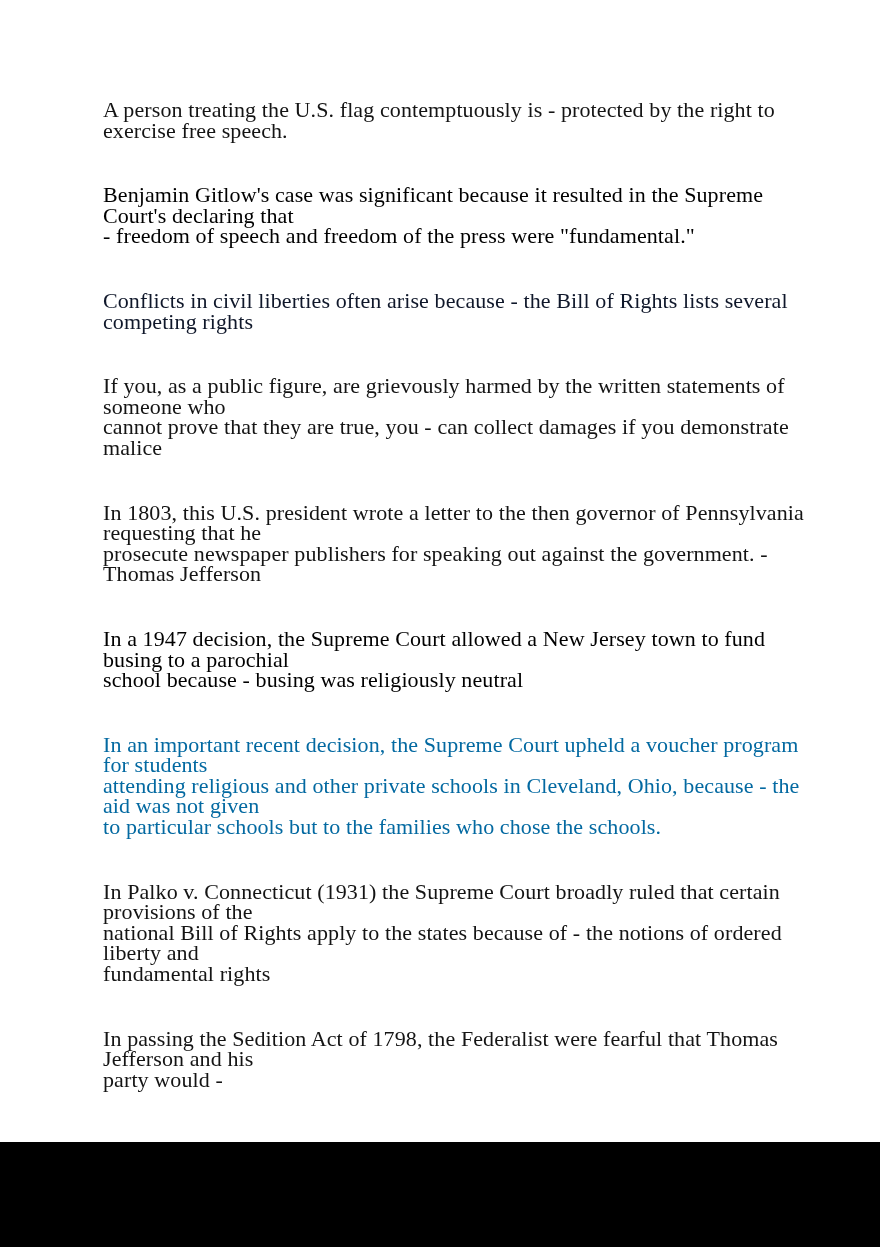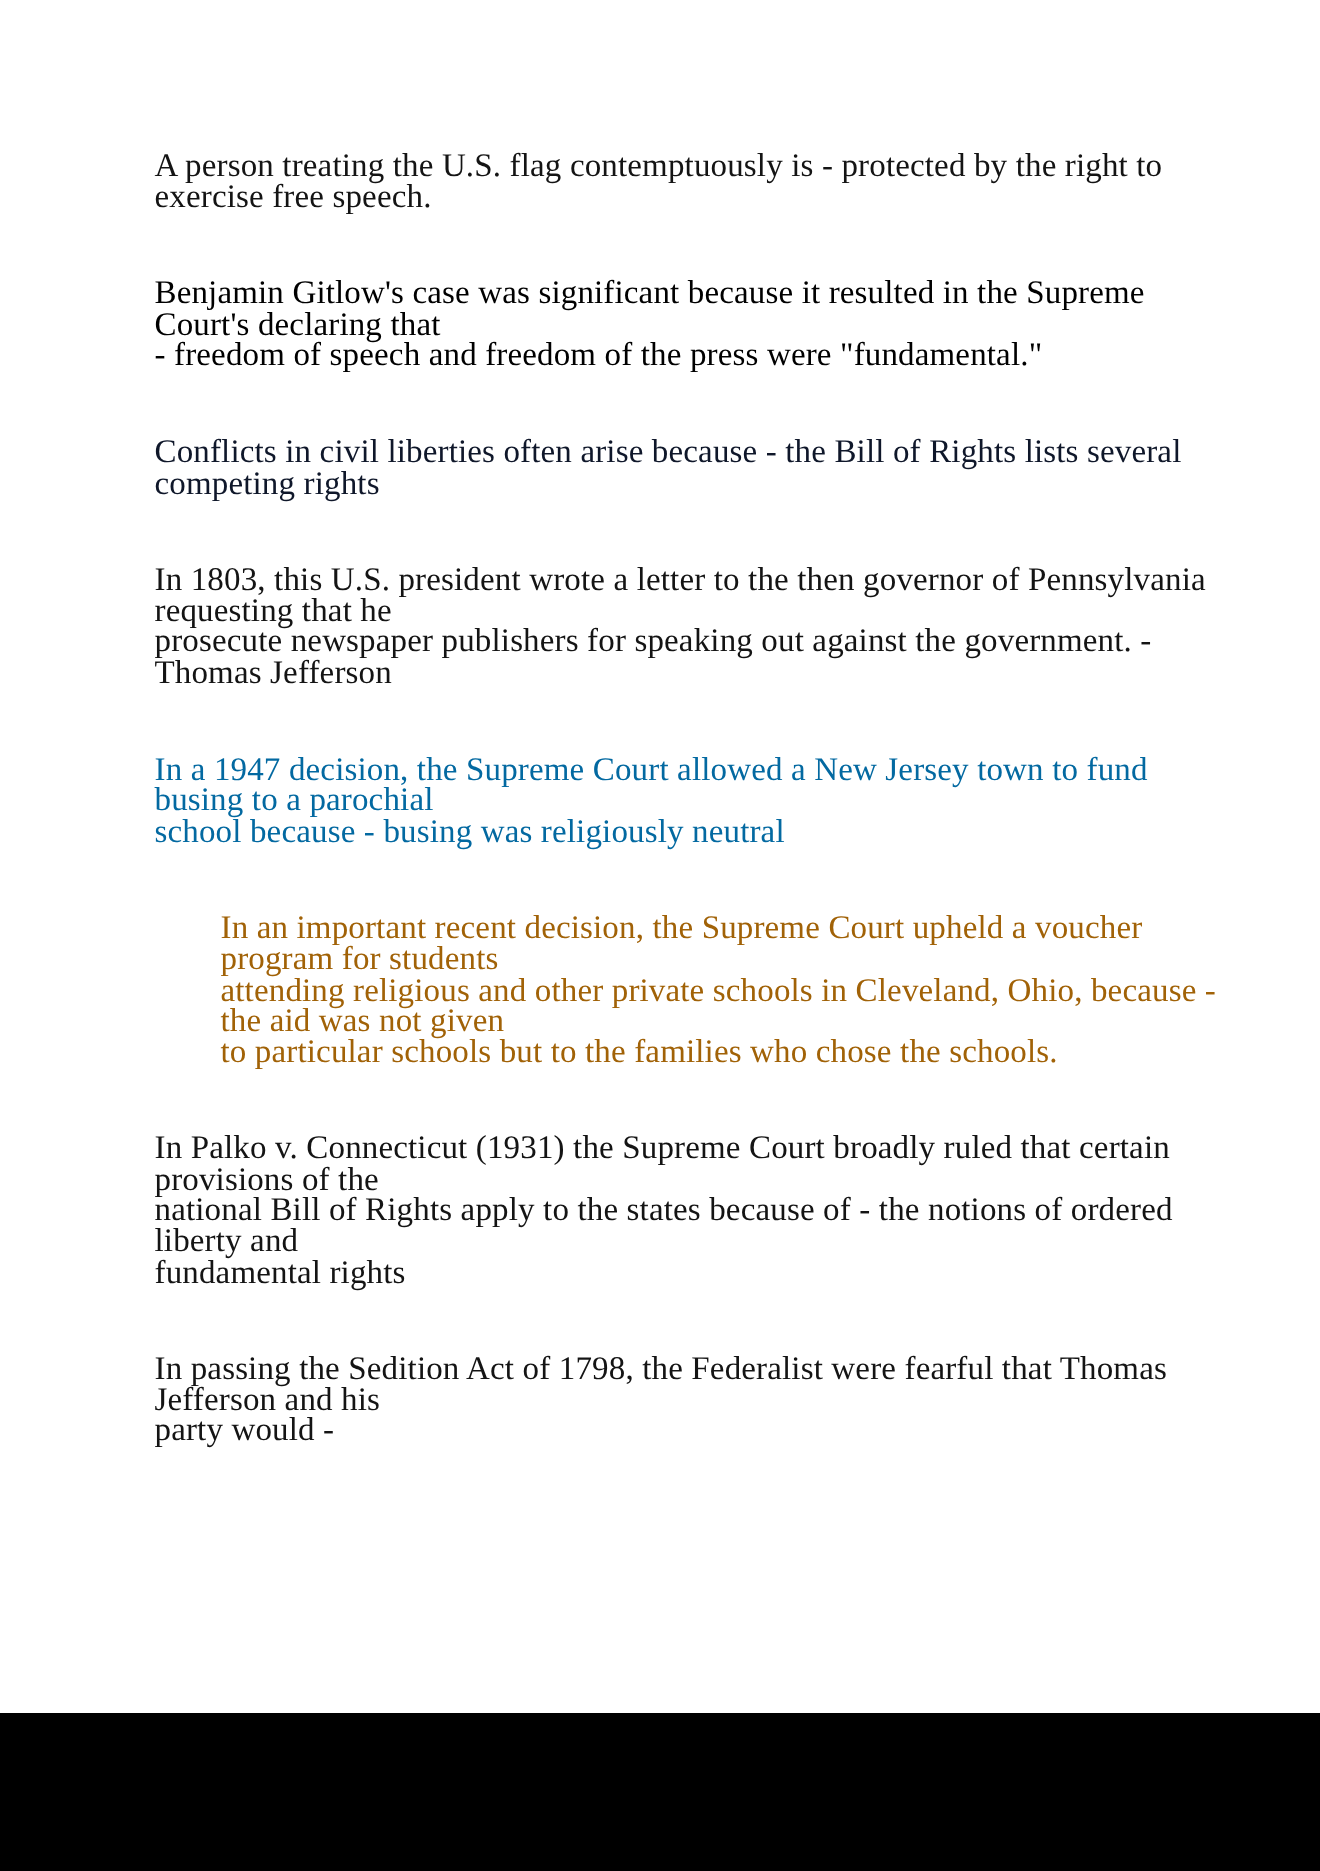--- a/index.html
+++ b/index.html
@@ -40,25 +40,27 @@
 </style>
 </head>
 <body style="background: rgb(0, 0, 0);">
 
 <div class="paper" style="background: rgb(255, 255, 255);">
   <div class="content">
       <p class="para" style="color: rgb(20, 20, 20);">A person treating the U.S. flag contemptuously is - protected by the right to exercise free speech.</p>
       <p class="para" style="color: #000000;">Benjamin Gitlow's case was significant because it resulted in the Supreme Court's declaring that
 - freedom of speech and freedom of the press were "fundamental."</p>
       <p class="para" style="color: #0f172a;">Conflicts in civil liberties often arise because - the Bill of Rights lists several competing rights</p>
+      <p class="para" style="color: rgb(20, 20, 20);">If you, as a public figure, are grievously harmed by the written statements of someone who
+cannot prove that they are true, you - can collect damages if you demonstrate malice</p>
       <p class="para" style="color: rgb(20, 20, 20);">In 1803, this U.S. president wrote a letter to the then governor of Pennsylvania requesting that he
 prosecute newspaper publishers for speaking out against the government. - Thomas Jefferson</p>
-      <p class="para" style="color: #0369a1;">In a 1947 decision, the Supreme Court allowed a New Jersey town to fund busing to a parochial
+      <p class="para" style="color: #000000;">In a 1947 decision, the Supreme Court allowed a New Jersey town to fund busing to a parochial
 school because - busing was religiously neutral</p>
-      <p class="para" style="color: #a16207; margin-left: 44px;">In an important recent decision, the Supreme Court upheld a voucher program for students
+      <p class="para" style="color: #0369a1;">In an important recent decision, the Supreme Court upheld a voucher program for students
 attending religious and other private schools in Cleveland, Ohio, because - the aid was not given
 to particular schools but to the families who chose the schools.</p>
       <p class="para" style="color: rgb(20, 20, 20);">In Palko v. Connecticut (1931) the Supreme Court broadly ruled that certain provisions of the
 national Bill of Rights apply to the states because of - the notions of ordered liberty and
 fundamental rights</p>
       <p class="para" style="color: rgb(20, 20, 20);">In passing the Sedition Act of 1798, the Federalist were fearful that Thomas Jefferson and his
 party would -</p>
     </div>
 </div>
 <div class="bottom-bar" style="background: rgb(0, 0, 0);"></div>

